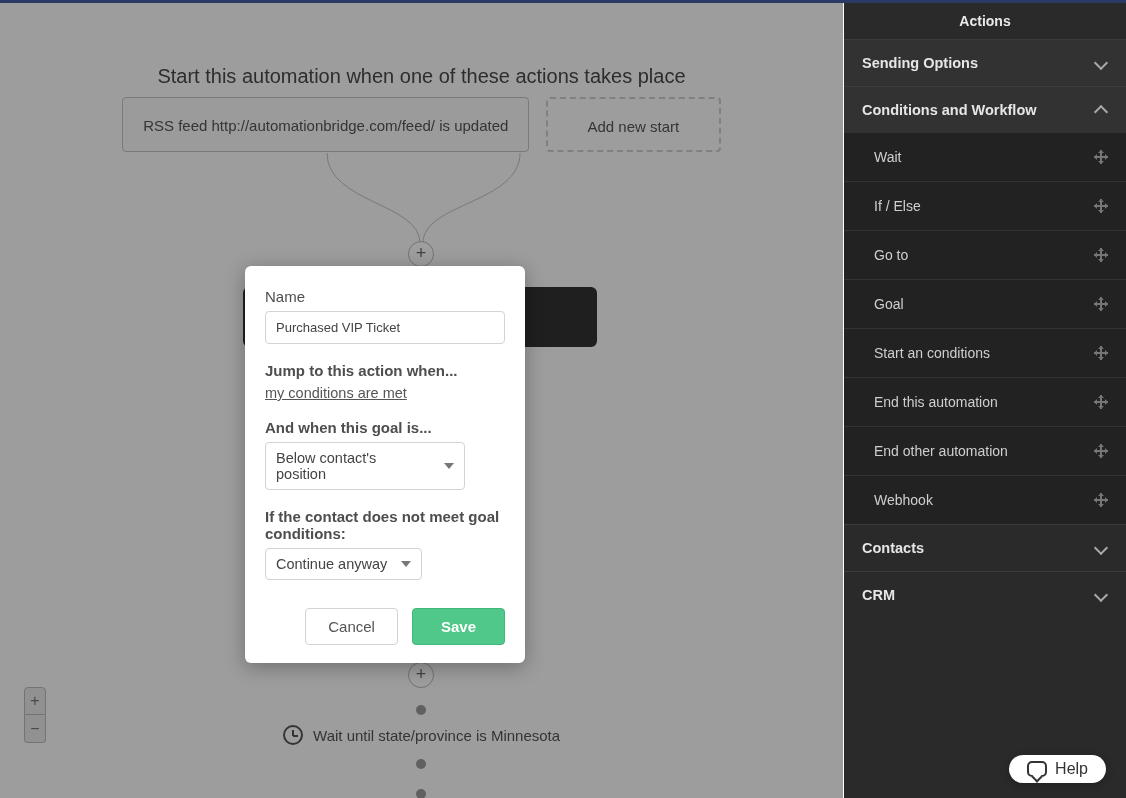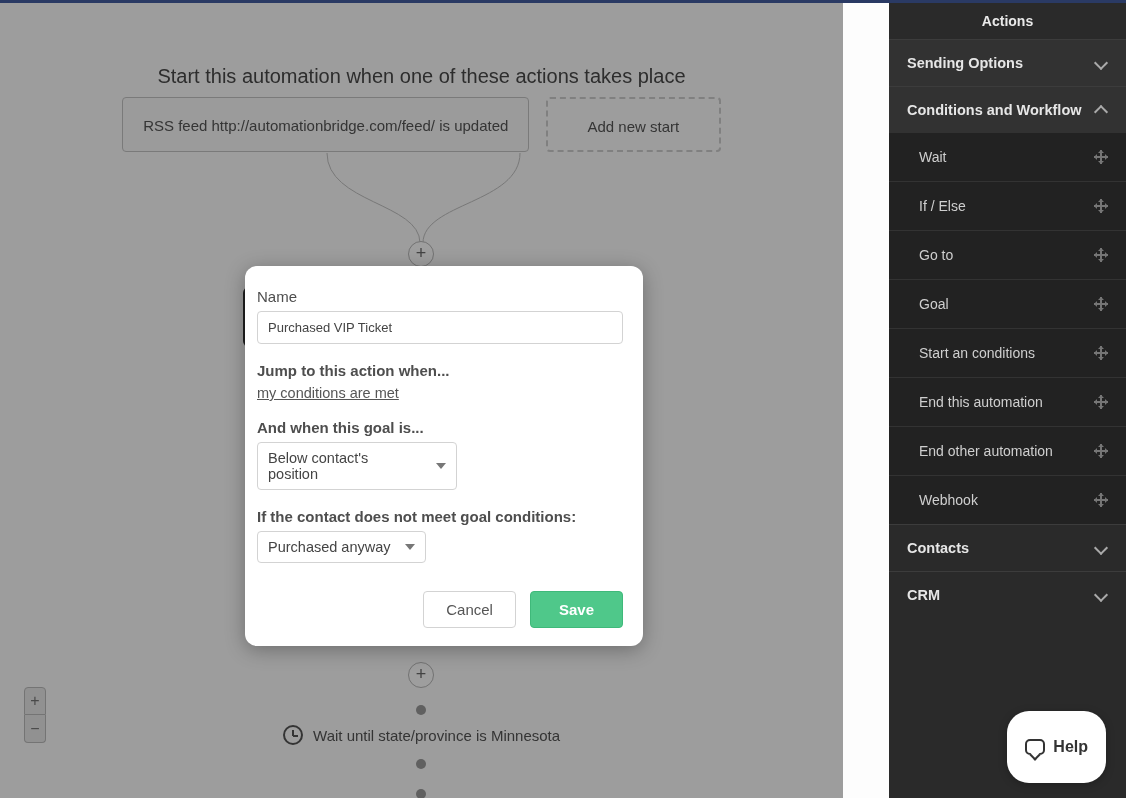--- a/index.html
+++ b/index.html
@@ -24,21 +24,21 @@
   .wait-node .clock { display: inline-block; width: 20px; height: 20px; border: 2px solid #555; border-radius: 50%; vertical-align: -4px; margin-right: 6px; position: relative; }
   .wait-node .clock::before { content: ""; position: absolute; width: 2px; height: 6px; background: #555; left: 7px; top: 3px; }
   .wait-node .clock::after  { content: ""; position: absolute; width: 5px; height: 2px; background: #555; left: 8px; top: 8px; }
 
   .zoom { position: absolute; left: 24px; bottom: 55px; width: 22px; }
   .zoom button { display: block; width: 22px; height: 28px; border: 1px solid #bcbcbc; background: #eaeaea; color: #777; font-size: 16px; line-height: 22px; cursor: pointer; }
   .zoom button:first-child { border-radius: 4px 4px 0 0; }
   .zoom button:last-child  { border-radius: 0 0 4px 4px; border-top: none; }
 
   
-  .sidebar { position: absolute; right: 0; top: 0; width: 237px; bottom: 0; background: #2a2a2a; color: #cfcfcf; font-size: 14px; }
+  .sidebar { position: absolute; right: 0; top: 0; width: 282px; bottom: 0; background: #2a2a2a; color: #cfcfcf; font-size: 14px; }
   .sb-title { text-align: center; padding: 10px 0; font-weight: 600; color: #e9e9e9; }
   .sb-search { padding: 0 16px 14px 16px; position: relative; }
   .sb-search input { width: 100%; background: transparent; border: none; color: #ccc; font-size: 15px; padding: 8px 4px 8px 24px; outline: none; }
   .sb-search input::placeholder { color: #8a8a8a; }
   .sb-search .mag { position: absolute; left: 18px; top: 8px; width: 12px; height: 12px; border: 2px solid #8a8a8a; border-radius: 50%; }
   .sb-search .mag::after { content: ""; position: absolute; width: 6px; height: 2px; background: #8a8a8a; transform: rotate(45deg); left: 10px; top: 11px; }
   .sb-section { border-top: 1px solid #3c3c3c; }
   .sb-head { display: flex; align-items: center; justify-content: space-between; padding: 15px 18px; cursor: pointer; color: #e6e6e6; font-weight: 600; font-size: 14.5px; background: #323232; }
   .sb-head.dark { background: #2a2a2a; }
   .chev { width: 10px; height: 10px; border-right: 2px solid #aaa; border-bottom: 2px solid #aaa; transform: rotate(45deg); margin-right: 2px; }
@@ -49,29 +49,29 @@
   .move-icon { position: relative; width: 14px; height: 14px; opacity: .7; }
   .move-icon::before, .move-icon::after { content: ""; position: absolute; background: #9a9a9a; }
   .move-icon::before { left: 6px; top: 0; width: 2px; height: 14px; }
   .move-icon::after  { left: 0; top: 6px; width: 14px; height: 2px; }
   .move-icon .arr { position: absolute; width: 0; height: 0; border: 3px solid transparent; }
   .move-icon .n { top: -3px; left: 4px; border-bottom-color: #9a9a9a; }
   .move-icon .s { bottom: -3px; left: 4px; border-top-color: #9a9a9a; }
   .move-icon .e { right: -3px; top: 4px; border-left-color: #9a9a9a; }
   .move-icon .w { left: -3px; top: 4px; border-right-color: #9a9a9a; }
 
-  .help { position: absolute; right: 20px; bottom: 15px; background: #fff; border-radius: 22px; padding: 27px 18px; box-shadow: 0 2px 8px rgba(0,0,0,.25); display: flex; align-items: center; font-weight: 700; color: #333; cursor: pointer; justify-content: space-between; }
+  .help { position: absolute; right: 20px; bottom: 15px; background: #fff; border-radius: 22px; padding: 5px 18px; box-shadow: 0 2px 8px rgba(0,0,0,.25); display: flex; align-items: center; font-weight: 400; color: #333; cursor: pointer; justify-content: space-between; }
   .help .bubble { width: 20px; height: 16px; border: 2px solid #333; border-radius: 5px; margin-right: 8px; position: relative; }
   .help .bubble::after { content: ""; position: absolute; bottom: -6px; left: 4px; width: 6px; height: 6px; border-right: 2px solid #333; border-bottom: 2px solid #333; transform: rotate(45deg); background: #fff; }
 
   
   .overlay { position: absolute; left: 0; top: 0; right: 283px; bottom: 0; background: rgba(0,0,0,.38); z-index: 5; }
 
   
-  .modal { position: absolute; z-index: 10; left: 245px; top: 263px; width: 398px; background: #fff; border-radius: 12px; box-shadow: 0 4px 20px rgba(0,0,0,.3); padding: 22px 20px 18px 12px; color: #4a4a4a; font-size: 14.5px; }
+  .modal { position: absolute; z-index: 10; left: 245px; top: 263px; width: 280px; background: #fff; border-radius: 6px; box-shadow: 0 4px 20px rgba(0,0,0,.3); padding: 22px 20px 18px 20px; color: #4a4a4a; font-size: 14.5px; }
   .m-label { color: #4e4e4e; font-size: 15px; margin-bottom: 6px; font-weight: 500; }
   .m-input { width: 100%; border: 1px solid #d3d3d3; border-radius: 4px; padding: 8px 10px; font-size: 13px; color: #444; }
   .m-group { margin-top: 18px; }
   .m-link { color: #555; text-decoration: underline; cursor: pointer; }
   .m-select { display: inline-flex; align-items: center; justify-content: space-between; border: 1px solid #d3d3d3; border-radius: 4px; padding: 7px 10px; font-size: 14.5px; color: #444; min-width: 150px; cursor: pointer; background: #fff; }
   .m-select.wide { width: 200px; gap: 36px; }
   .tri { width: 0; height: 0; border-left: 5px solid transparent; border-right: 5px solid transparent; border-top: 6px solid #777; margin-left: 14px; }
   .m-footer { margin-top: 28px; display: flex; justify-content: flex-end; gap: 14px; }
   .btn { border-radius: 4px; padding: 9px 22px; font-size: 15px; cursor: pointer; }
   .btn-cancel { background: #fff; border: 1px solid #d3d3d3; color: #555; }
@@ -127,21 +127,21 @@
     <div class="m-label" style="font-weight:600">And when this goal is...</div>
     <div class="m-select wide">
       <span>Below contact's position</span>
       <span class="tri"></span>
     </div>
   </div>
 
   <div class="m-group">
     <div class="m-label" style="font-weight:600">If the contact does not meet goal conditions:</div>
     <div class="m-select">
-      <span>Purchased anyway</span>
+      <span>Continue anyway</span>
       <span class="tri"></span>
     </div>
   </div>
 
   <div class="m-footer">
     <button class="btn btn-cancel">Cancel</button>
     <button class="btn btn-save">Save</button>
   </div>
 </div>
 

